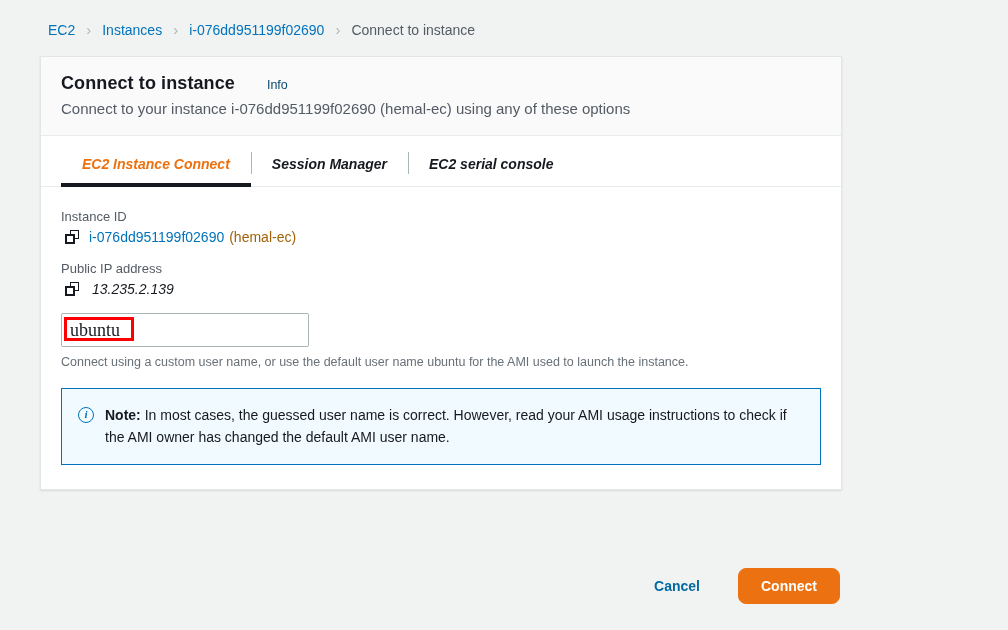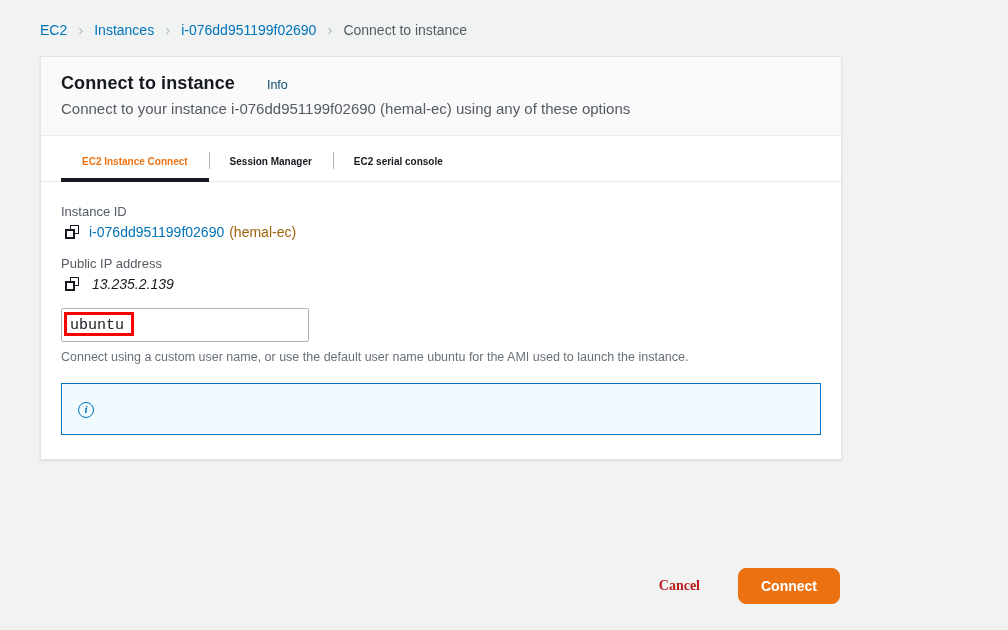--- a/index.html
+++ b/index.html
@@ -12,21 +12,21 @@
     background: #f1f3f3;
     font-family: "Liberation Sans", sans-serif;
     font-size: 14px;
     color: #16191f;
     overflow: hidden;
   }
 
   
   .breadcrumb {
     position: absolute;
-    left: 40px;
+    left: 48px;
     top: 22px;
     display: flex;
     align-items: flex-start;
     font-size: 14px;
   }
   .crumb-link {
     color: #0073bb;
     cursor: pointer;
     white-space: nowrap;
   }
@@ -84,27 +84,28 @@
   .tabs {
     display: flex;
     align-items: stretch;
     padding: 0 20px;
     border-bottom: 1px solid #e9ebed;
     position: relative;
   }
   .tab {
     position: relative;
     padding: 20px 21px 14px 21px;
-    font-size: 10px;
+    font-size: 14px;
     font-weight: bold;
     color: #16191f;
     cursor: pointer;
     white-space: nowrap;
     display: flex;
     align-items: center;
+    font-style: italic;
   }
   .tab + .tab::before {
     content: "";
     position: absolute;
     left: 0;
     top: 16px;
     bottom: 12px;
     width: 1px;
     background: #aab7b8;
   }
@@ -187,22 +188,22 @@
     width: 248px;
     margin-top: 1px;
   }
   .text-input {
     width: 100%;
     height: 31px;
     box-sizing: border-box;
     border: 1px solid #aab7b8;
     border-radius: 2px;
     padding: 16px 8px;
-    font-family: Liberation Mono, monospace;
-    font-size: 15px;
+    font-family: Liberation Serif, serif;
+    font-size: 18px;
     color: #16191f;
     background: #ffffff;
     outline: none;
   }
   .red-annotation {
     position: absolute;
     left: 3px;
     top: 4px;
     width: 70px;
     height: 24px;
@@ -255,24 +256,24 @@
   .footer {
     position: absolute;
     left: 40px;
     top: 568px;
     width: 800px;
     display: flex;
     justify-content: flex-end;
     align-items: center;
   }
   .btn-cancel {
-    font-family: Liberation Serif, serif;
-    font-size: 14px;
-    font-weight: bold;
-    color: #b91c1c;
+    font-family: Liberation Sans, sans-serif;
+    font-size: 14px;
+    font-weight: bold;
+    color: #0369a1;
     background: transparent;
     border: none;
     padding: 8px 14px;
     cursor: pointer;
   }
   .btn-connect {
     font-family: "Liberation Sans", sans-serif;
     font-size: 14px;
     font-weight: bold;
     color: #ffffff;
@@ -341,20 +342,23 @@
     </div>
 
     <div class="input-wrap">
       <input class="text-input" type="text" value="ubuntu" style="">
       <span class="red-annotation"></span>
     </div>
     <div class="helper-text">Connect using a custom user name, or use the default user name ubuntu for the AMI used to launch the instance.</div>
 
     <div class="note-box">
       <span class="info-icon">i</span>
+      <div class="note-text">
+        <b>Note:</b><span> In most cases, the guessed user name is correct. However, read your AMI usage instructions to check if the AMI owner has changed the default AMI user name.</span>
+      </div>
     </div>
 
   </div>
 </div>
 
 <div class="footer">
   <button class="btn-cancel">Cancel</button>
   <button class="btn-connect">Connect</button>
 </div>
 

